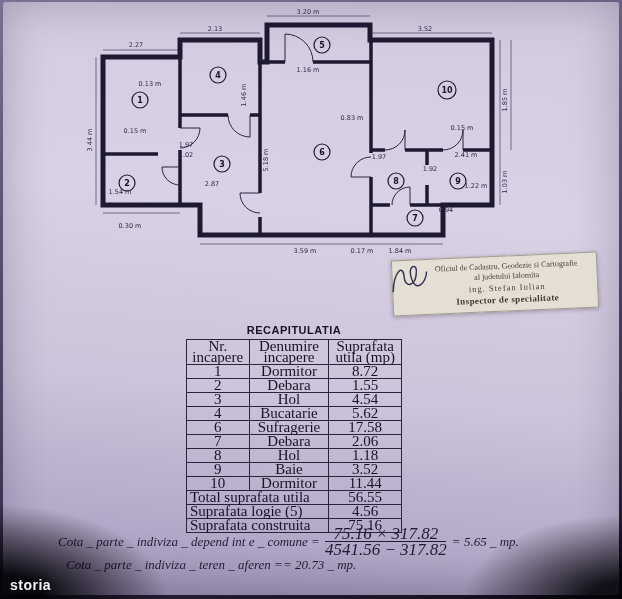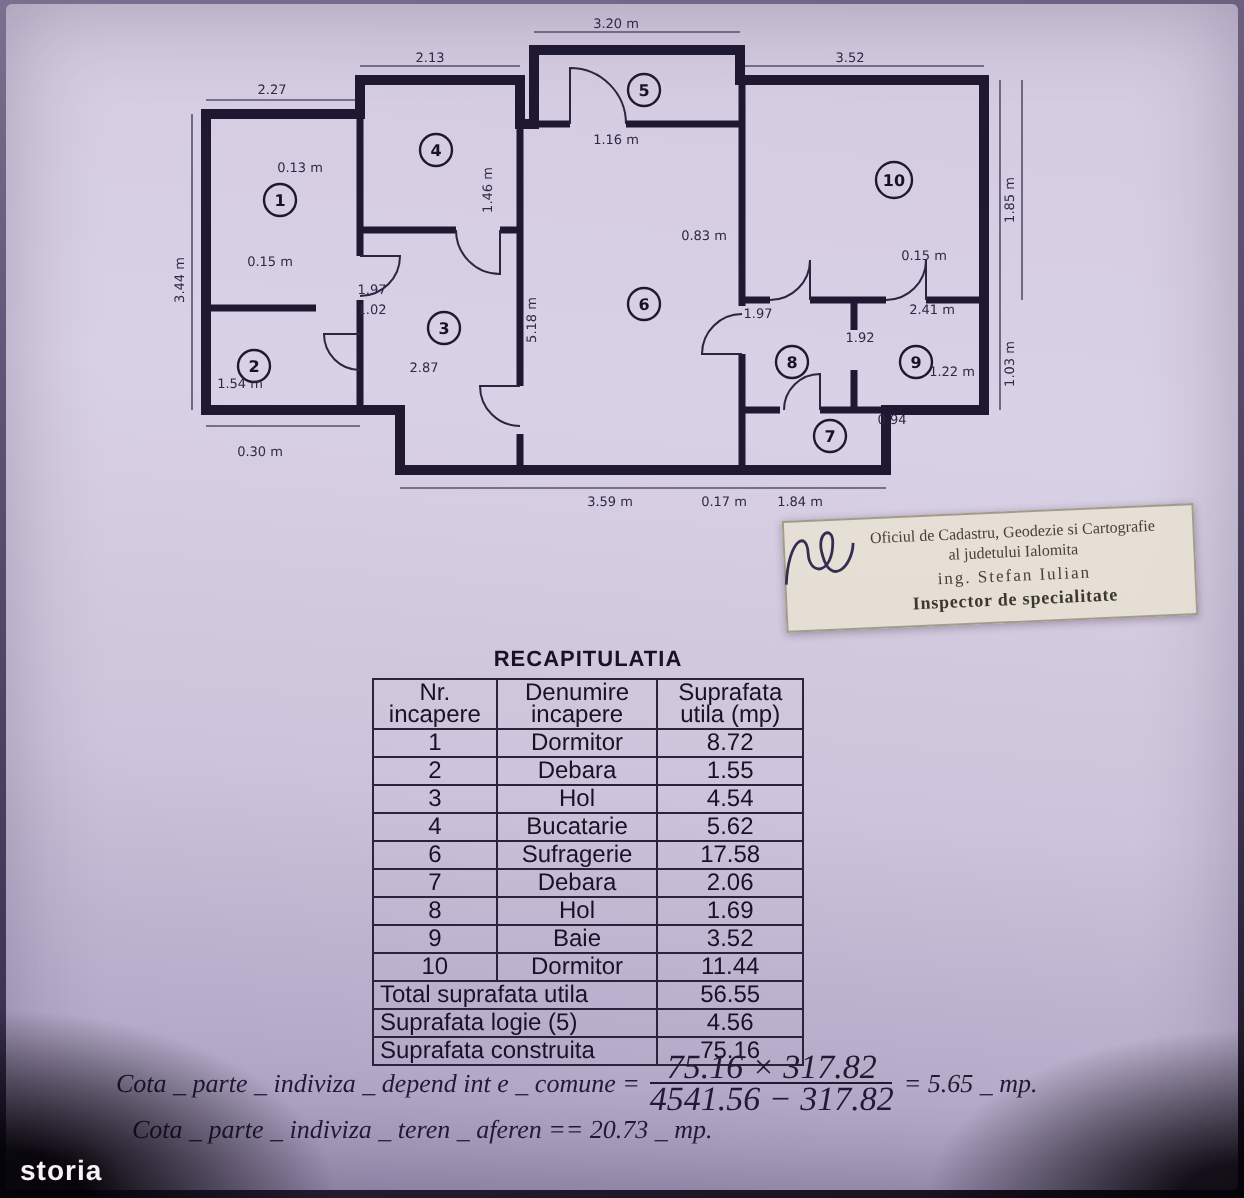--- a/index.html
+++ b/index.html
@@ -31,22 +31,22 @@
   .stamp .s1{font-size:8px;}
   .stamp .s2{font-size:8px;margin-top:1px;}
   .stamp .s3{font-size:8.5px;margin-top:2px;letter-spacing:1px;}
   .stamp .s4{font-size:9px;font-weight:700;margin-top:2px;letter-spacing:0.4px;color:#3c382b;}
   .signature{position:absolute;left:386px;top:258px;width:46px;height:50px;transform:rotate(-8deg);}
   .signature path{stroke:#332e52;stroke-width:1.4;fill:none;}
 
   .recap{position:absolute;left:186px;top:324px;width:216px;color:#171226;}
   .recap-title{text-align:center;font-weight:700;font-size:11px;letter-spacing:0.5px;margin-bottom:3px;}
   table.recap-table{border-collapse:collapse;width:100%;}
-  .recap-table th,.recap-table td{border:1px solid #2a2339;font-size:12px;line-height:11px;
-    padding:1px 3px;text-align:center;font-weight:400;color:#171226;}
+  .recap-table th,.recap-table td{border:1px solid #2a2339;font-size:15px;line-height:11px;
+    padding:1px 3px;text-align:center;font-weight:400;color:#171226;font-family:Liberation Serif, serif;}
   .recap-table td.lbl{text-align:left;}
   .recap-table tr.row-total td{font-weight:700;}
 
   .formulas{position:absolute;left:58px;top:527px;width:548px;
     font-family:"Liberation Serif",serif;font-style:italic;color:#201b33;font-size:13px;}
   .formula{display:flex;align-items:center;margin-bottom:1px;white-space:nowrap;}
   .formula.second{margin-left:8px;}
   .frac{display:inline-flex;flex-direction:column;align-items:center;margin:0 5px;
     font-size:17px;line-height:13px;}
   .frac .fnum{padding:0 8px 1px;border-bottom:1.3px solid #201b33;}
@@ -205,21 +205,21 @@
             <td>17.58</td>
           </tr>
         <tr>
             <td>7</td>
             <td>Debara</td>
             <td>2.06</td>
           </tr>
         <tr>
             <td>8</td>
             <td>Hol</td>
-            <td>1.69</td>
+            <td>1.18</td>
           </tr>
         <tr>
             <td>9</td>
             <td>Baie</td>
             <td>3.52</td>
           </tr>
         <tr>
             <td>10</td>
             <td>Dormitor</td>
             <td>11.44</td>

